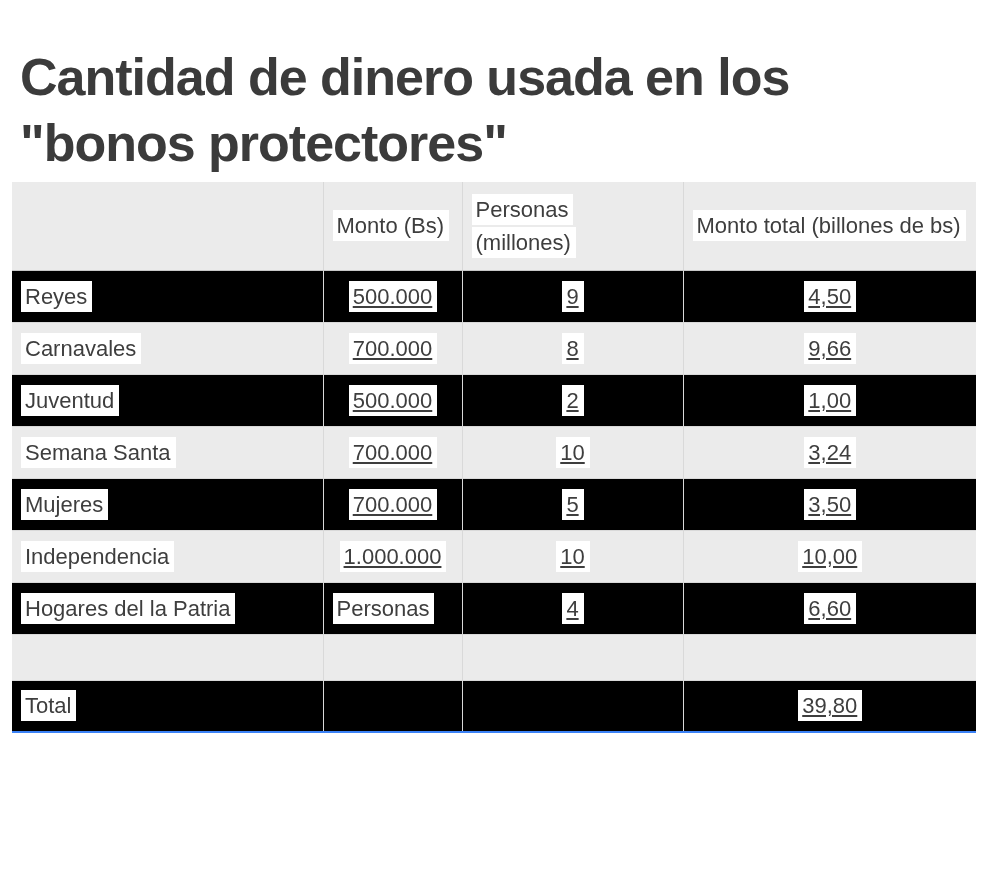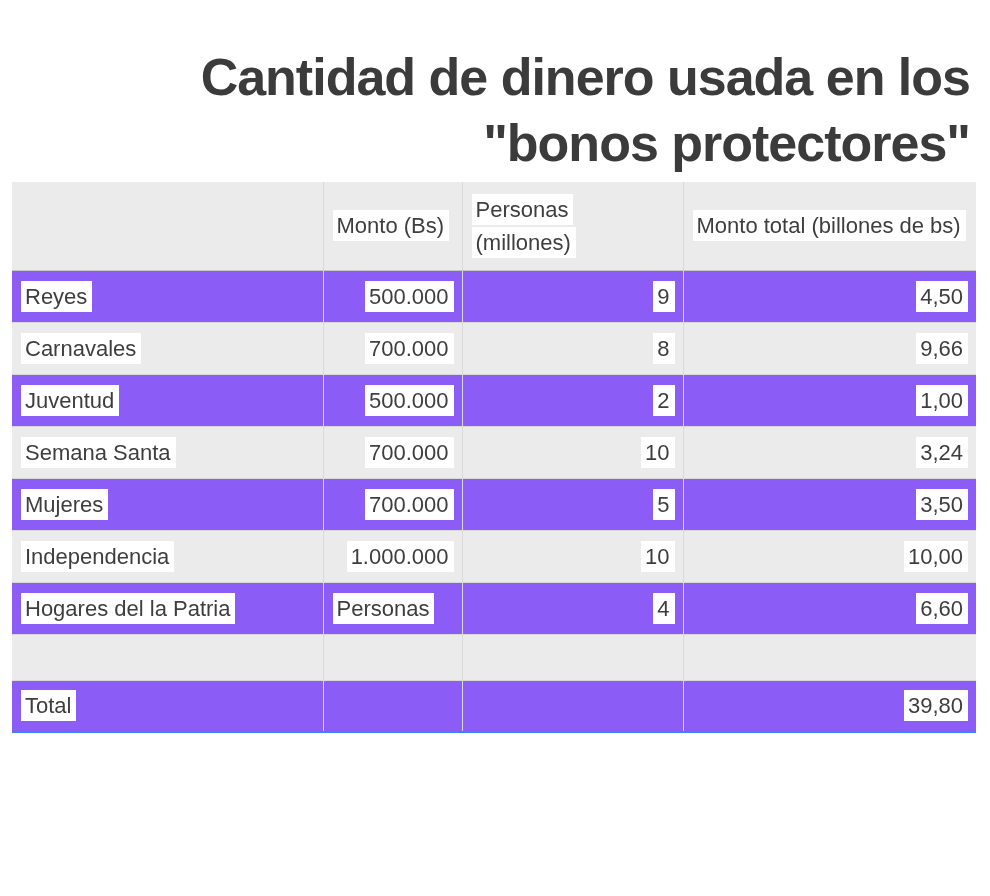--- a/index.html
+++ b/index.html
@@ -9,21 +9,21 @@
     height: 896px;
     background: #ffffff;
     font-family: "Liberation Sans", sans-serif;
     color: #3d3d3d;
     overflow: hidden;
   }
   .page { padding-top: 44px; }
 
   
   .title {
-    text-align: right;
+    text-align: left;
     font-weight: bold;
     font-size: 52px;
     line-height: 66px;
     letter-spacing: -1px;
     color: #3b3b3b;
     margin: 0 20px 6px 20px;
   }
   .title .line { display: block; }
 
   
@@ -46,28 +46,28 @@
   }
   thead th:not(:last-child),
   tbody td:not(:last-child) {
     border-right: 1px solid #d9d9d9;
   }
   tbody td {
     height: 52px;
     padding: 4px 8px 4px 9px;
     vertical-align: middle;
     border-bottom: 1px solid #d9d9d9;
-    background: #8b5cf6;
+    background: #000000;
   }
   tbody tr:nth-child(even) td { background: #ebebeb; }
   tbody tr.row-tall td { height: 82px; }
   tbody tr.row-empty td { height: 46px; }
   tbody tr:last-child td { border-bottom: 2px solid #3b82f6; }
 
-  td.cell-num { text-align: right; }
+  td.cell-num { text-align: center; text-decoration: underline; }
   td.cell-text { text-align: left; }
 
   
   .hl {
     background: #ffffff;
     padding: 3px 5px 3px 4px;
     line-height: 33px;
     box-decoration-break: clone;
     -webkit-box-decoration-break: clone;
   }

